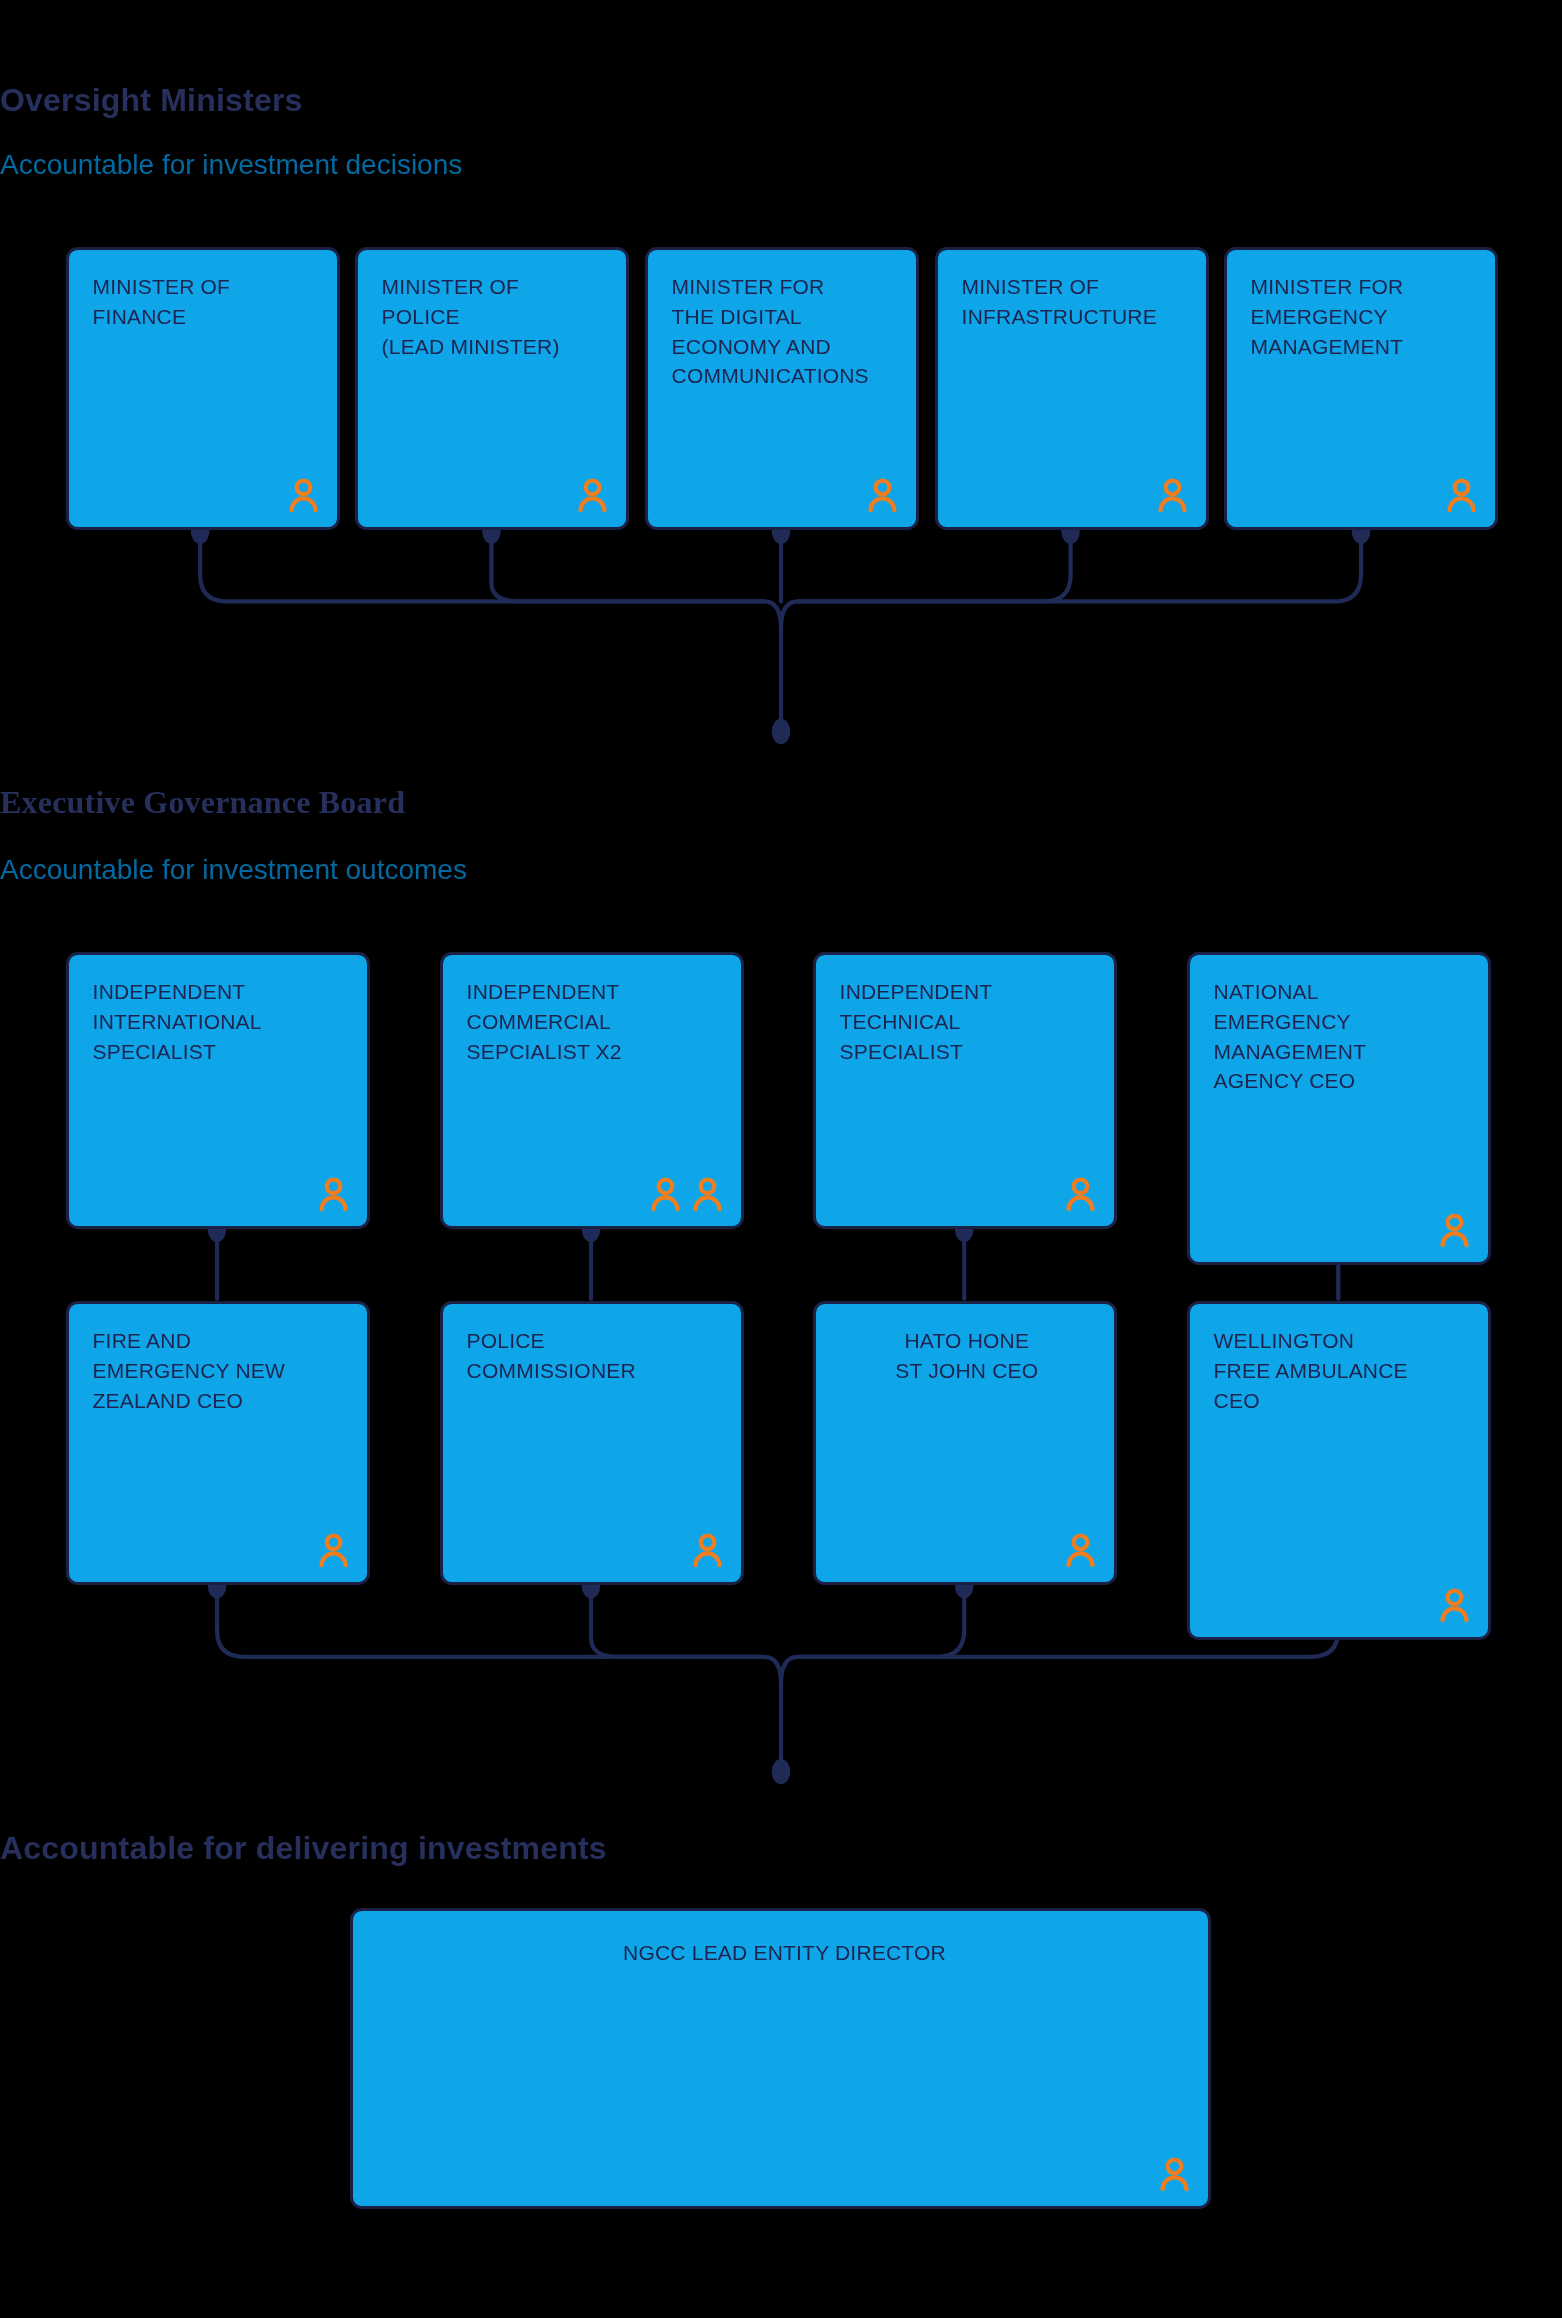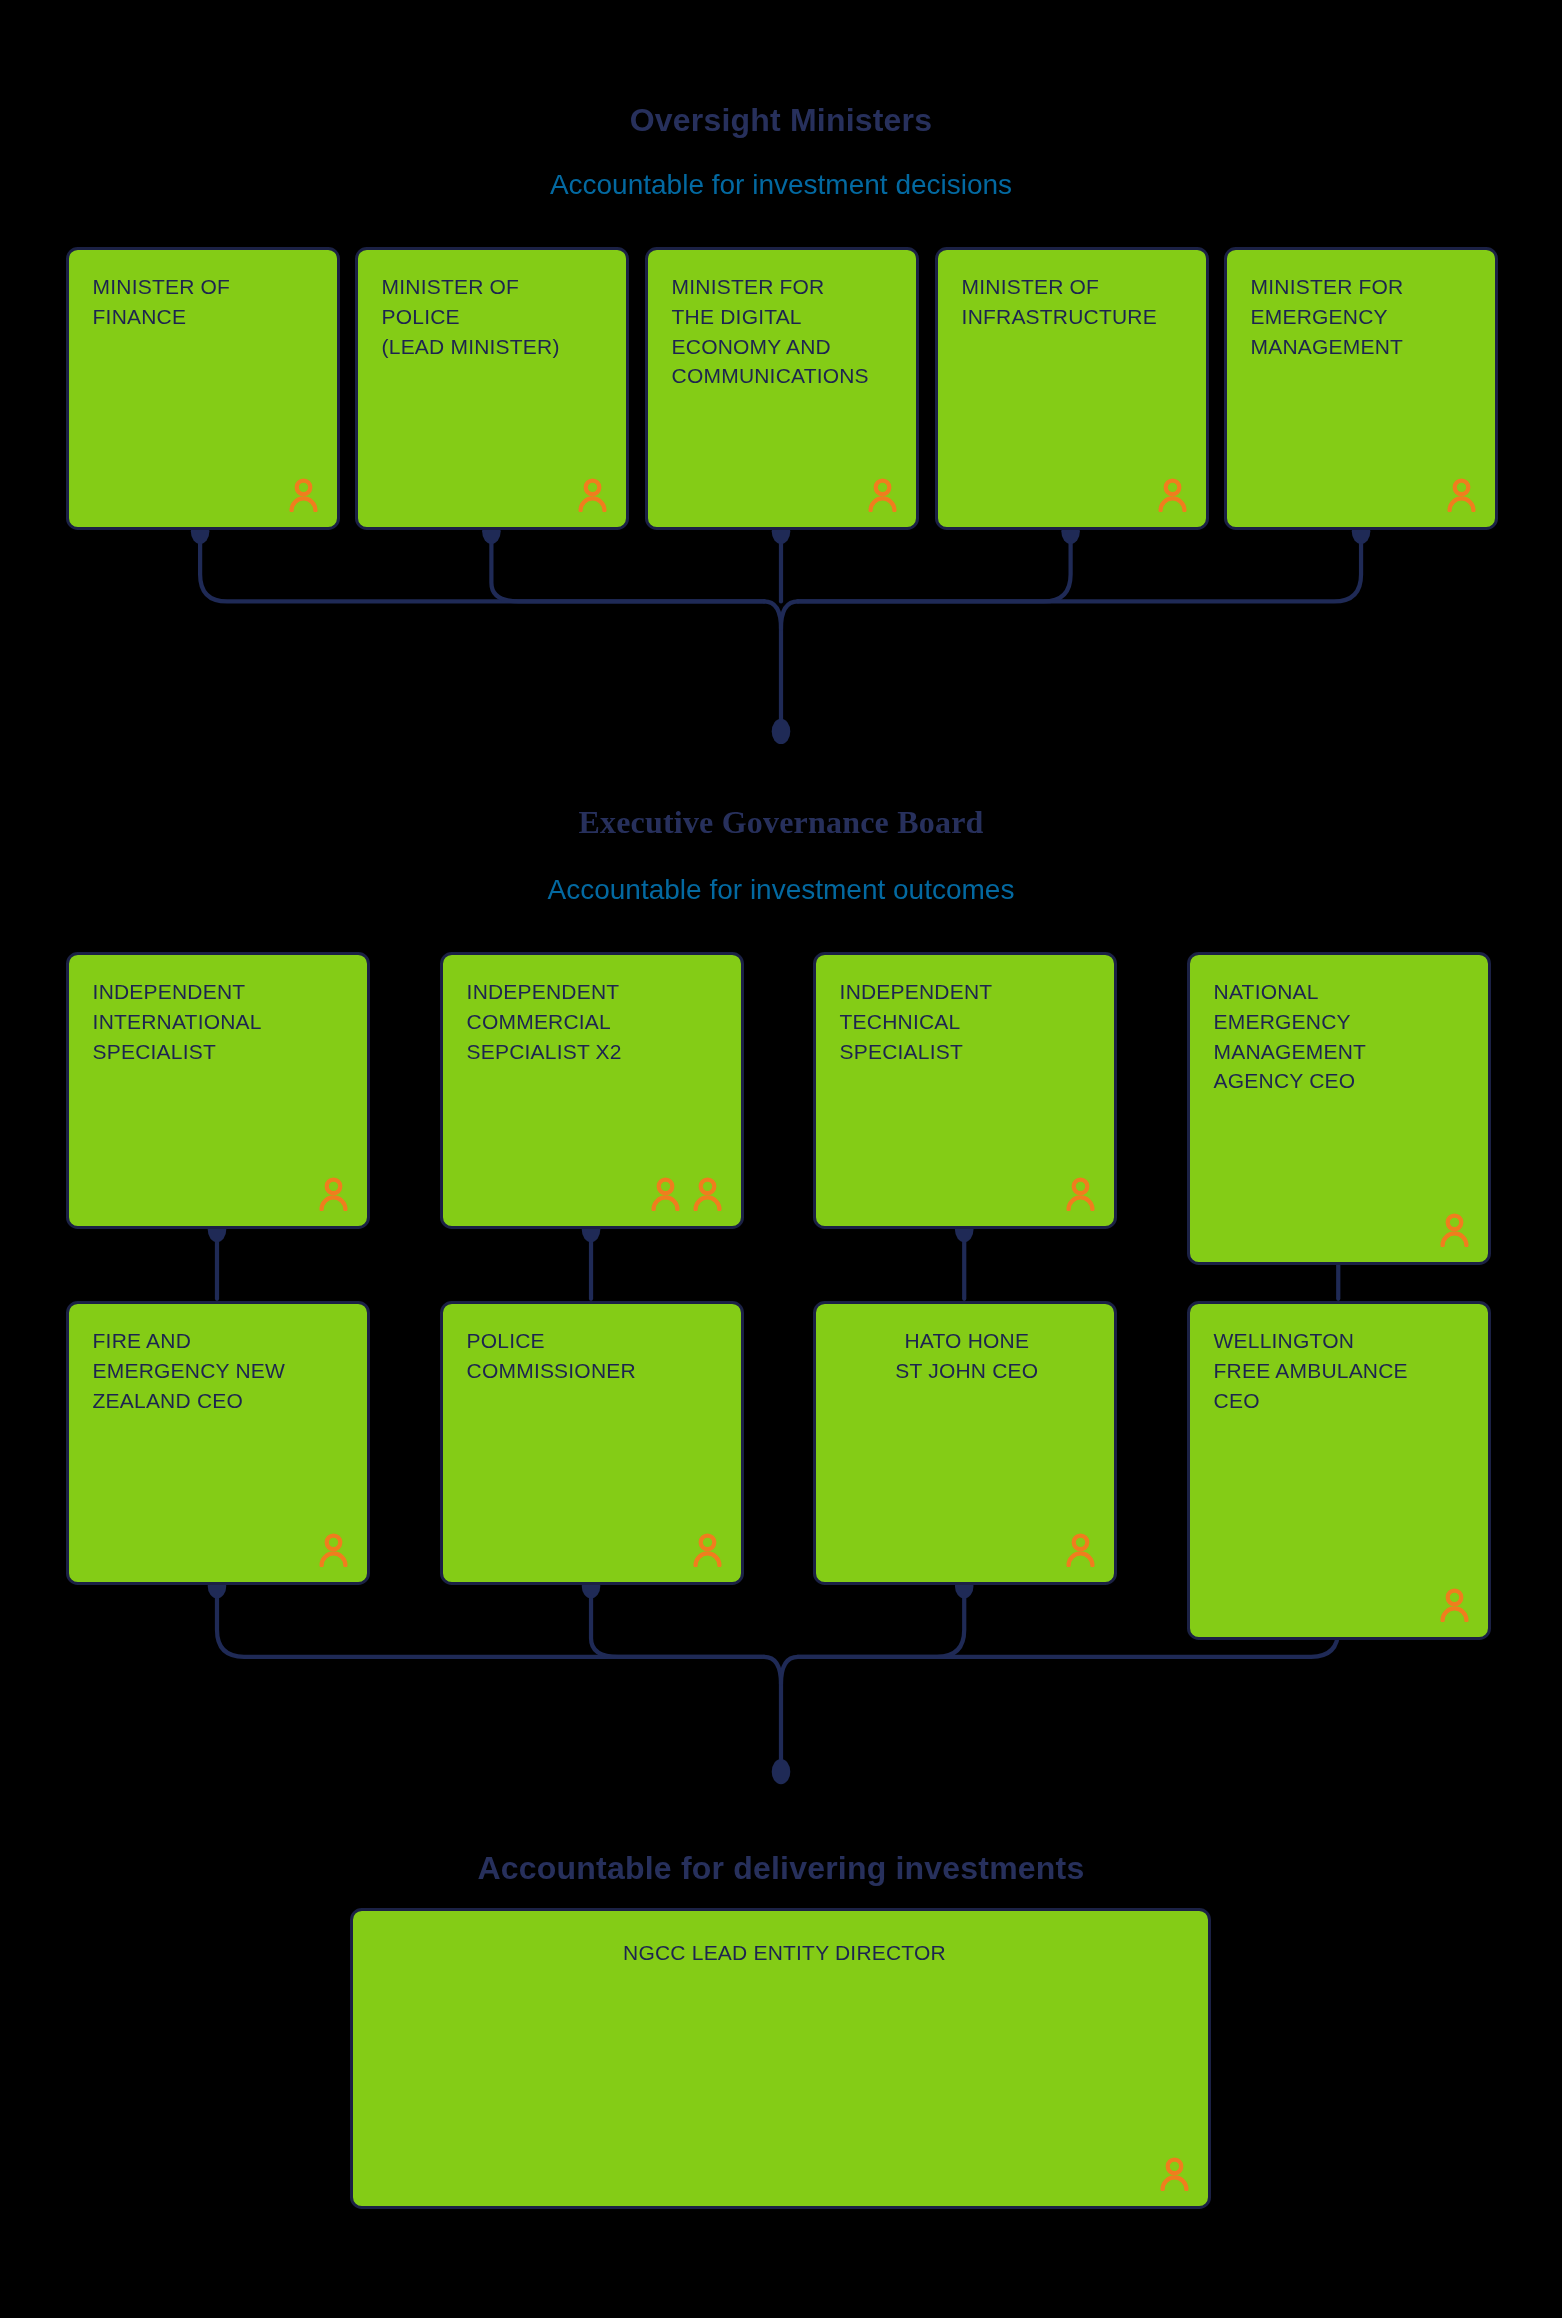--- a/index.html
+++ b/index.html
@@ -17,42 +17,41 @@
     height: 2319px;
     background: #000000;
     overflow: hidden;
   }
 
   
   .section-head {
     position: absolute;
     left: 0;
     width: 1562px;
-    text-align: center;
+    text-align: left;
     color: #27305c;
-    margin-top: 20px;
   }
   .section-title {
     font-size: 32px;
     font-weight: bold;
     letter-spacing: 0.2px;
     line-height: 1.1;
   }
   .section-sub {
     font-size: 28px;
     font-weight: normal;
     line-height: 1.1;
     color: #0369a1;
   }
 
   
   .card {
     position: absolute;
     box-sizing: border-box;
-    background: #84cc16;
+    background: #0ea5e9;
     border: 3.4px solid #1b2145;
     border-radius: 11.8px;
   }
   .card-label {
     position: absolute;
     left: 23.6px;
     right: 20px;
     top: 22px;
     color: #1d2450;
     font-size: 21px;

